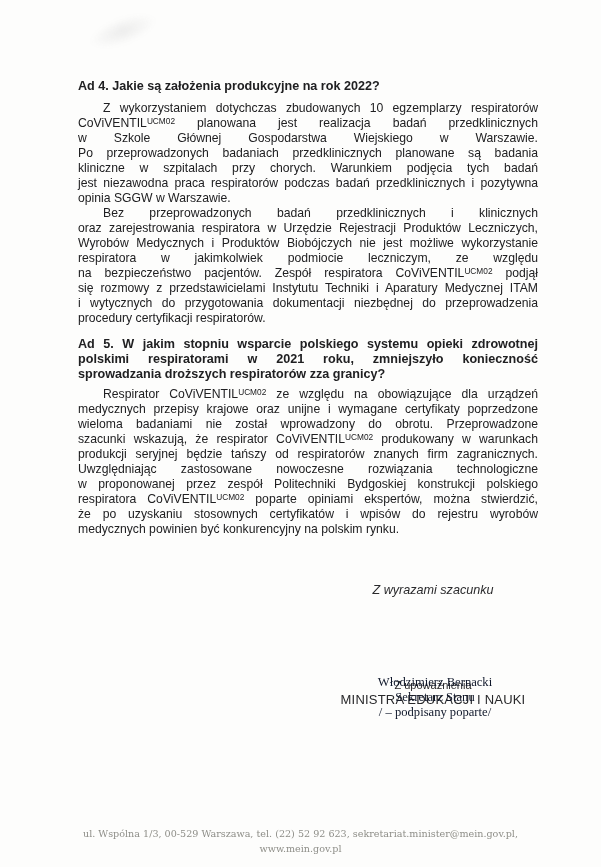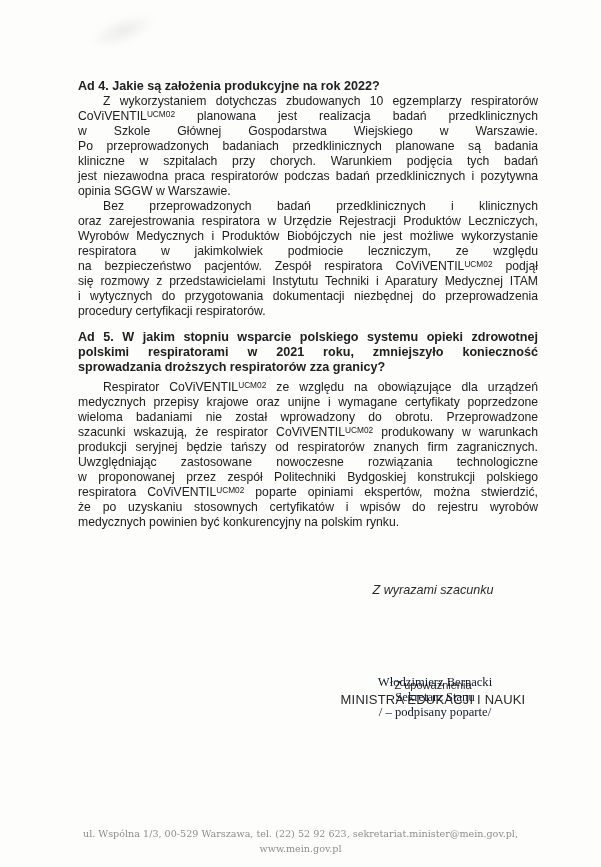--- a/index.html
+++ b/index.html
@@ -24,20 +24,21 @@
     pointer-events: none;
   }
   .content {
     position: absolute; left: 78px; top: 79px; width: 460px;
     font-size: 12.2px; line-height: 15px;
     color: #202022;
   }
   .content .heading {
     font-weight: bold;
     font-size: 12.6px;
+    margin-bottom: 7px;
   }
   .content .heading.h-ad5 { margin-top: 11px; margin-bottom: 5px; }
   .line {
     text-align: justify;
     text-align-last: justify;
     text-justify: inter-word;
     white-space: normal;
   }
   .line.last { text-align-last: left; }
   .line.indent { text-indent: 25px; }

